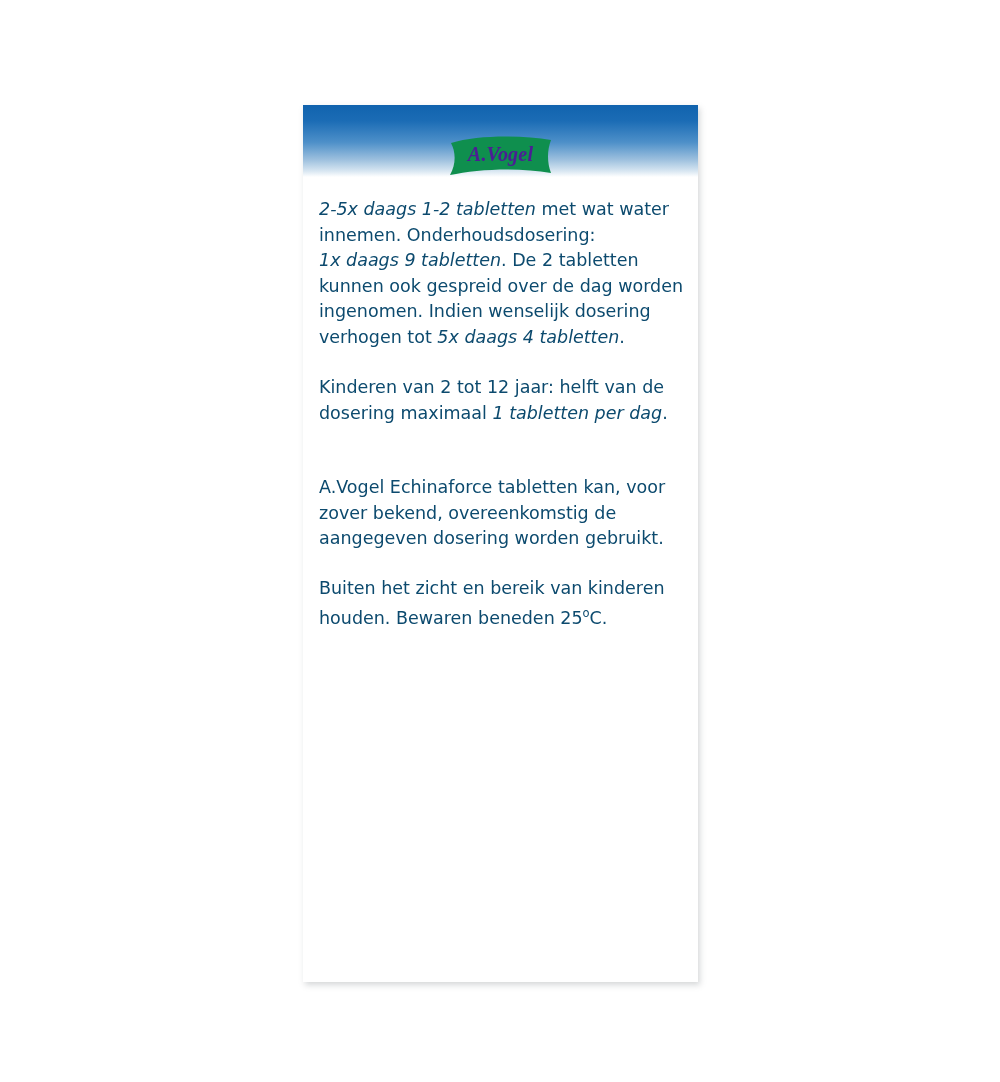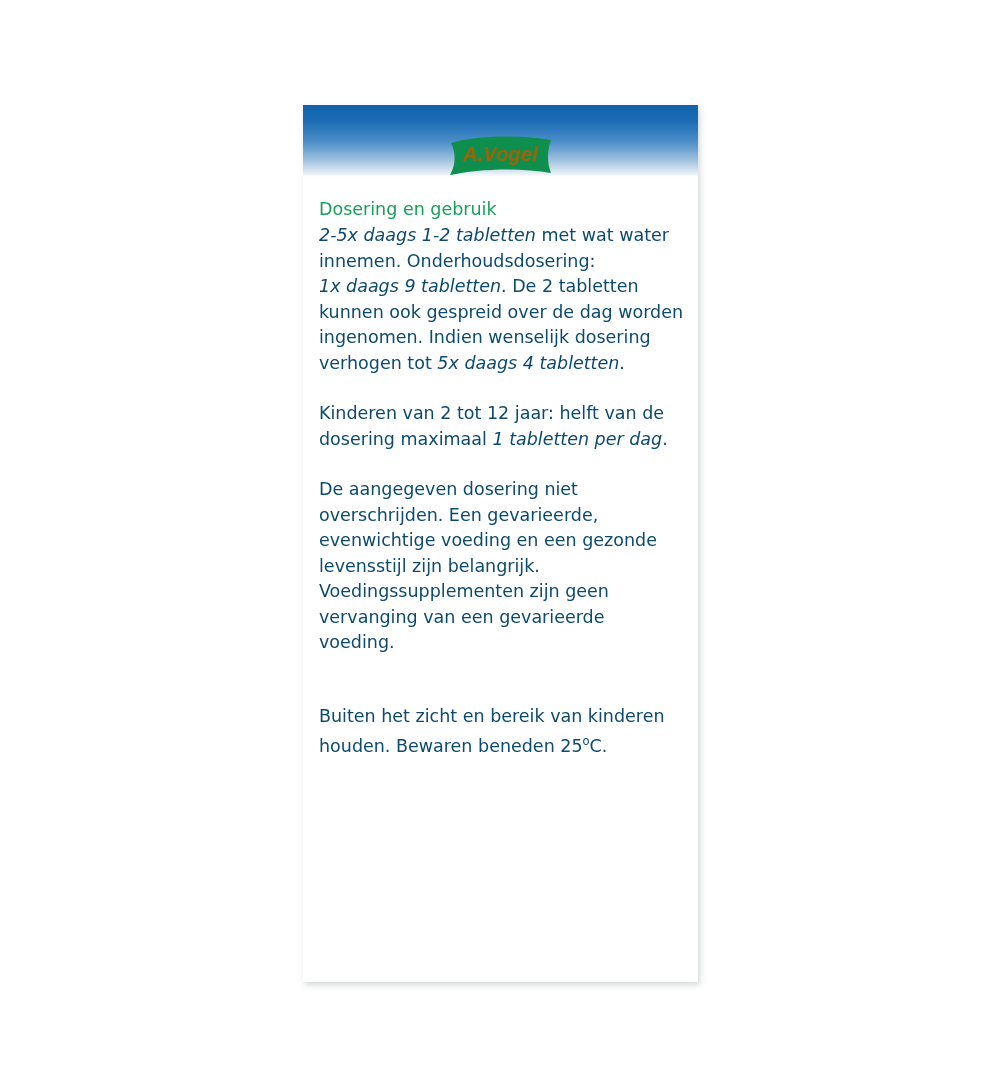--- a/index.html
+++ b/index.html
@@ -54,22 +54,22 @@
   .logo svg { display: block; }
   .logo-text {
     position: absolute;
     left: 0;
     top: 0;
     width: 108px;
     height: 44px;
     display: flex;
     align-items: center;
     justify-content: center;
-    color: #a16207;
-    font-family: Liberation Sans, sans-serif;
+    color: #4c1d95;
+    font-family: Liberation Serif, serif;
     font-style: italic;
     font-weight: bold;
     font-size: 20px;
     letter-spacing: 0.2px;
     padding-bottom: 2px;
     box-sizing: border-box;
   }
 
   
   .content {
@@ -108,28 +108,27 @@
     <div class="logo">
       <svg width="108" height="44" viewBox="0 0 108 44" xmlns="http://www.w3.org/2000/svg" aria-hidden="true">
         <path d="M4,10 C30,2 74,2 104,7 C100,17 100,30 104,40 C72,34 30,36 3,42 C9,32 9,19 4,10 Z" fill="#0f8f4e"></path>
       </svg>
       <span class="logo-text">A.Vogel</span>
     </div>
   </div>
 
   <div class="content">
 
-    <h2 class="heading">Dosering en gebruik</h2>
     <p class="para"><em>2-5x daags 1-2 tabletten</em> met wat water innemen. Onderhoudsdosering:<br><em>1x daags 9 tabletten</em>. De 2 tabletten kunnen ook gespreid over de dag worden ingenomen. Indien wenselijk dosering verhogen tot <em>5x daags 4 tabletten</em>.</p>
     <div class="gap-lg"></div>
     <p class="para">Kinderen van 2 tot 12 jaar: helft van de dosering maximaal <em>1 tabletten per dag</em>.</p>
     <div class="gap-md"></div>
-    <p class="para">De aangegeven dosering niet overschrijden. Een gevarieerde, evenwichtige voeding en een gezonde levensstijl zijn belangrijk. Voedingssupplementen zijn geen vervanging van een gevarieerde voeding.</p>
 
     <div class="gap-section"></div>
 
+    <p class="para">A.Vogel Echinaforce tabletten kan, voor zover bekend, overeenkomstig de aangegeven dosering worden gebruikt.</p>
 
     <div class="gap-section"></div>
 
     <p class="para">Buiten het zicht en bereik van kinderen houden. Bewaren beneden 25<span class="sup">o</span>C.</p>
 
   </div>
 </div>
 
 </body></html>

